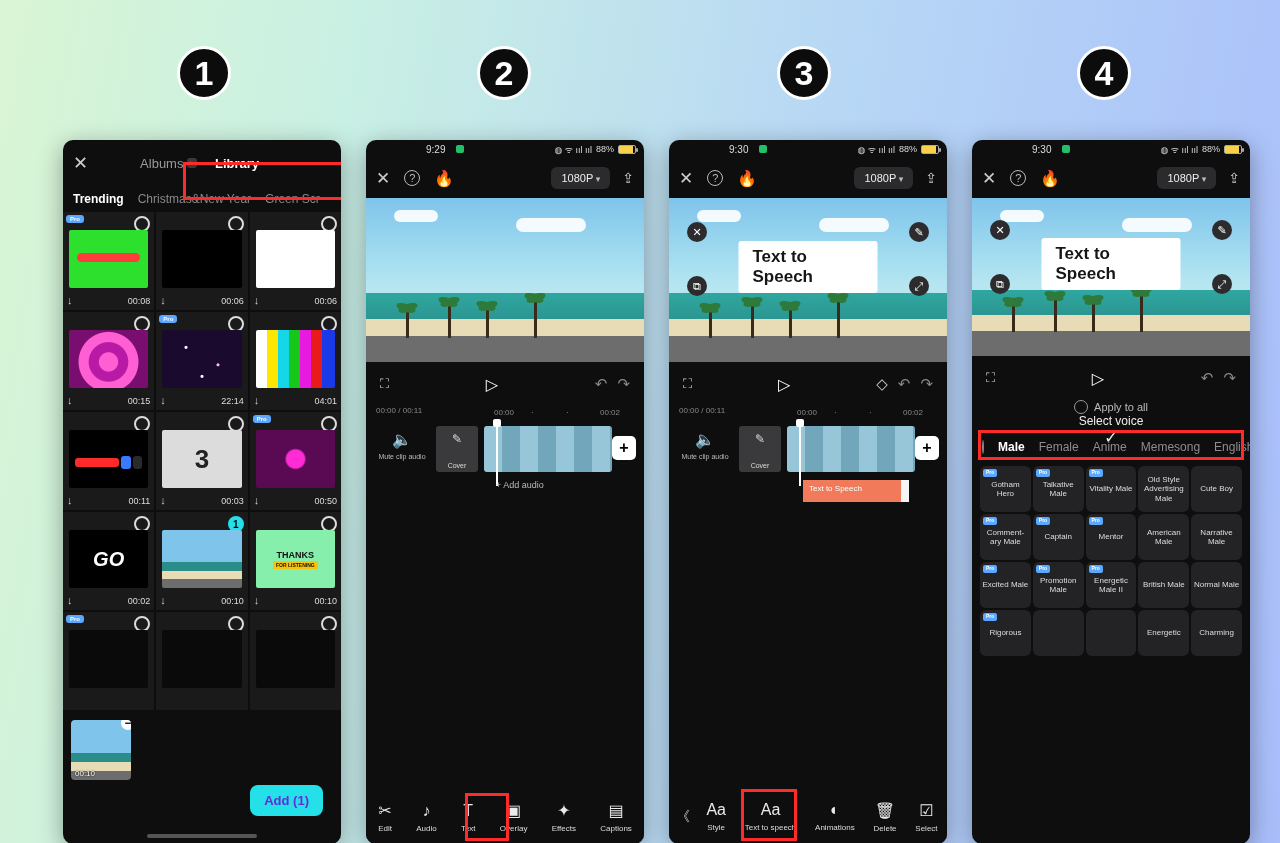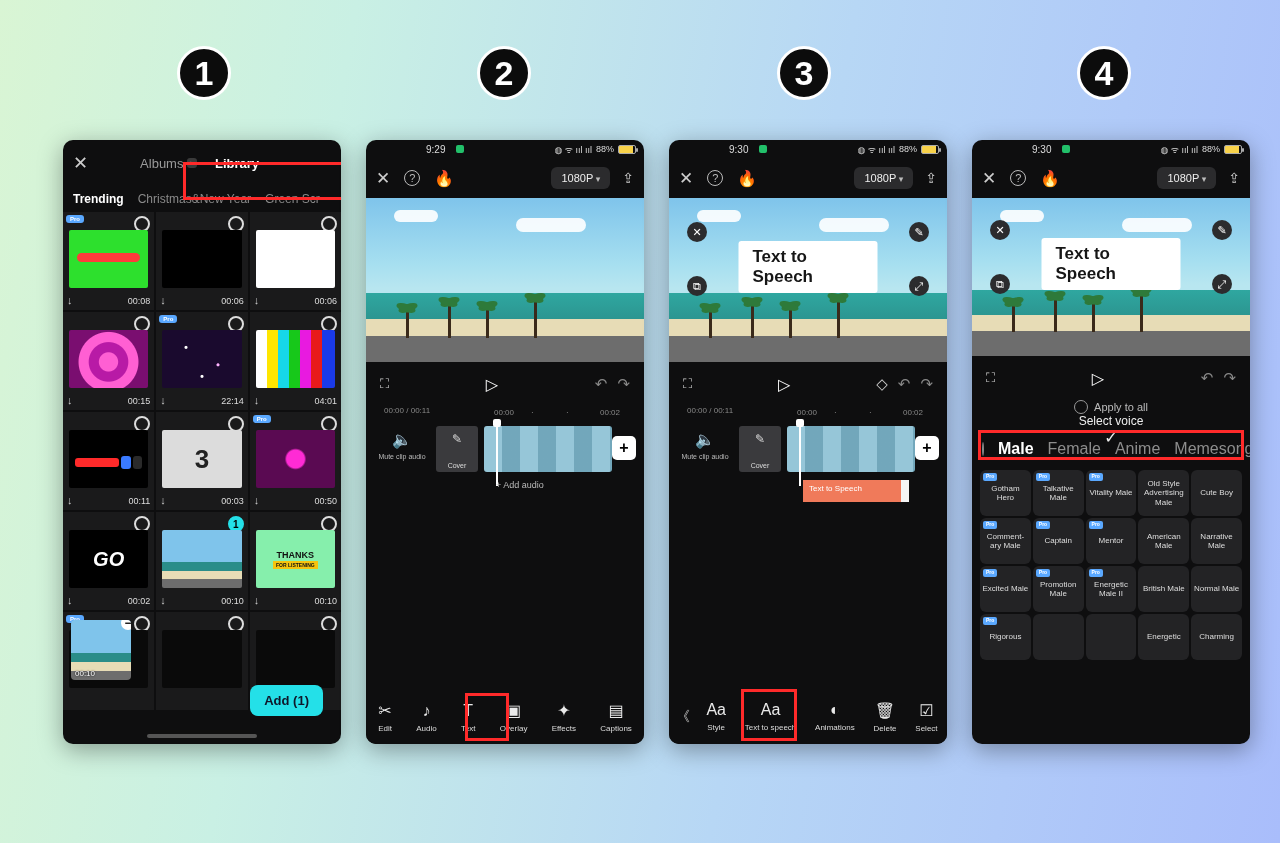--- a/index.html
+++ b/index.html
@@ -1,39 +1,39 @@
 <!DOCTYPE html>
 <html><head>
 <meta charset="utf-8">
 <style>
   *{box-sizing:border-box;margin:0;padding:0;font-family:-apple-system,Helvetica,Arial,sans-serif;}
   body{width:1280px;height:843px;background:linear-gradient(100deg,#d9f5d4 0%, #c9f0e4 25%, #b7d7f5 60%, #a9bdfb 100%);position:relative;overflow:hidden;}
   .step-badge{width:54px;height:54px;border-radius:50%;background:#0c0c0c;border:3px solid #fff;color:#fff;font-size:34px;font-weight:700;display:flex;align-items:center;justify-content:center;position:absolute;}
-  .phone{position:absolute;width:278px;height:604px;background:#0e0e0f;border-radius:10px;box-shadow:0 6px 24px rgba(0,0,0,.35);overflow:hidden;color:#fff;}
+  .phone{position:absolute;width:278px;height:704px;background:#0e0e0f;border-radius:10px;box-shadow:0 6px 24px rgba(0,0,0,.35);overflow:hidden;color:#fff;}
   .hl{position:absolute;border:3px solid #ff2a2a;pointer-events:none;}
   
   .p1-top{display:flex;align-items:center;height:46px;padding:0 10px;gap:12px;font-size:13px;}
   .p1-x{font-size:18px;color:#ccc;}
   .p1-tabs{display:flex;gap:18px;margin-left:40px;}
   .p1-tab-a{color:#9a9a9a;display:flex;align-items:center;gap:4px;}
   .p1-tab-a .badge{font-size:7px;background:#3a3a3a;padding:1px 3px;border-radius:3px;}
   .p1-tab-l{color:#fff;font-weight:600;}
   .p1-chips{display:flex;gap:14px;padding:6px 10px;font-size:12px;color:#8a8a8a;white-space:nowrap;overflow:hidden;}
   .p1-chips .sel{color:#fff;font-weight:600;}
   .p1-grid{display:grid;grid-template-columns:1fr 1fr 1fr;gap:2px;padding:0 0px;}
   .cell{position:relative;height:98px;background:#1a1a1b;overflow:hidden;}
   .cell .sel{position:absolute;top:4px;right:4px;width:16px;height:16px;border:2px solid #ddd;border-radius:50%;}
   .cell .pro{position:absolute;top:3px;left:3px;background:#5aa8ff;color:#fff;font-size:6px;font-weight:700;padding:1px 4px;border-radius:3px;}
   .cell .dl{position:absolute;bottom:4px;left:4px;color:#ccc;font-size:11px;}
   .cell .dur{position:absolute;bottom:4px;right:4px;color:#ddd;font-size:9px;}
   .cell .thumb{position:absolute;inset:18px 6px 22px 6px;border-radius:2px;}
   .thin-thumb{position:relative;width:60px;height:60px;border-radius:4px;background:#6cc7d9;overflow:hidden;margin:4px 0 0 8px;}
   .thin-thumb .minus{position:absolute;top:-4px;right:-4px;width:14px;height:14px;background:#fff;color:#000;border-radius:50%;display:flex;align-items:center;justify-content:center;font-size:12px;font-weight:700;}
   .thin-thumb .d{position:absolute;bottom:2px;left:4px;font-size:8px;color:#fff;text-shadow:0 0 2px #000;}
-  .p1-add{position:absolute;bottom:28px;right:18px;background:#24e0e8;color:#0f172a;font-weight:700;font-size:13px;padding:8px 14px;border-radius:8px;}
+  .p1-add{position:absolute;bottom:28px;right:18px;background:#24e0e8;color:#6d28d9;font-weight:700;font-size:13px;padding:8px 14px;border-radius:8px;}
   .p1-hand{position:absolute;bottom:6px;left:50%;transform:translateX(-50%);width:110px;height:4px;border-radius:2px;background:#555;}
   
   .status{display:flex;justify-content:center;align-items:center;height:18px;font-size:10px;color:#ddd;position:relative;}
   .status .t{position:absolute;left:60px;}
   .status .dot{position:absolute;left:90px;width:8px;height:8px;background:#22c06a;border-radius:2px;}
   .status .right{position:absolute;right:8px;display:flex;align-items:center;gap:4px;font-size:9px;}
   .status .bat{width:18px;height:9px;border:1px solid #aaa;border-radius:2px;position:relative;background:linear-gradient(90deg,#f8d24a 88%,transparent 88%);}
   .status .bat::after{content:'';position:absolute;right:-3px;top:2px;width:2px;height:4px;background:#aaa;border-radius:1px;}
   .hrow{display:flex;align-items:center;justify-content:space-between;height:40px;padding:0 10px;}
   .hrow .l{display:flex;align-items:center;gap:14px;}
@@ -53,21 +53,21 @@
   .palm{position:absolute;width:3px;background:#3a2a1a;}
   .palm::before,.palm::after{content:'';position:absolute;top:-4px;left:-8px;width:20px;height:8px;border-radius:50%;background:#2e7a3a;transform:rotate(-18deg);} 
   .palm::after{transform:rotate(18deg);left:-10px;}
   .overlay-text{position:absolute;left:50%;top:42%;transform:translate(-50%,-50%);background:#fff;color:#161616;font-weight:600;font-size:17px;padding:6px 14px;border-radius:3px;}
   .ov-h{position:absolute;width:20px;height:20px;border-radius:50%;background:#2c2c2e;color:#fff;font-size:11px;display:flex;align-items:center;justify-content:center;}
   .ctrlrow{display:flex;align-items:center;justify-content:space-between;height:44px;padding:0 14px;color:#ddd;}
   .ctrlrow .play{font-size:16px;color:#fff;}
   .ctrlrow .full{font-size:13px;color:#ccc;}
   .ctrlrow .ur{display:flex;gap:10px;color:#888;font-size:15px;}
   .tline{height:16px;position:relative;font-size:8px;color:#888;}
-  .tline .cur{position:absolute;left:18px;}
+  .tline .cur{position:absolute;left:10px;}
   .tline .tick{position:absolute;top:2px;}
   .track{position:relative;height:64px;}
   .mute{position:absolute;left:8px;top:4px;width:56px;height:46px;color:#bbb;text-align:center;}
   .mute .ic{font-size:16px;display:block;margin-top:4px;}
   .mute .lb{font-size:7px;display:block;margin-top:4px;}
   .cover{position:absolute;left:70px;top:4px;width:42px;height:46px;background:#3a3a3d;border-radius:3px;color:#ddd;text-align:center;}
   .cover .ic{font-size:12px;display:block;margin-top:6px;}
   .cover .lb{font-size:7px;margin-top:16px;display:block;}
   .clip{position:absolute;left:118px;top:4px;right:32px;height:46px;border-radius:3px;overflow:hidden;background:#7fbad0;}
   .clip::before{content:'';position:absolute;inset:0;background:repeating-linear-gradient(90deg,rgba(255,255,255,.18)0 18px,rgba(0,0,0,.1)18px 36px);} 
@@ -79,21 +79,21 @@
   .ttsclip{position:absolute;left:134px;top:58px;height:22px;right:38px;background:#f07a5a;border-right:8px solid #f5f5f5;padding:4px 6px;font-size:8px;color:#fff;}
   .toolbar{position:absolute;bottom:0;left:0;right:0;height:54px;display:flex;align-items:center;justify-content:space-around;background:#0e0e0f;}
   .tb{display:flex;flex-direction:column;align-items:center;gap:4px;color:#ddd;font-size:8px;}
   .tb .ic{font-size:16px;color:#eaeaea;}
   .chev{width:28px;text-align:center;color:#ccc;font-size:14px;}
   
   .vhead{display:flex;align-items:center;justify-content:space-between;height:34px;padding:0 12px;font-size:12px;color:#eee;flex-direction:column;}
   .vhead .apply{display:flex;align-items:center;gap:6px;color:#bbb;font-size:11px;}
   .vhead .apply .ring{width:14px;height:14px;border:1.5px solid #999;border-radius:50%;}
   .vhead .chk{color:#eee;font-size:16px;}
-  .vcats{display:flex;align-items:center;gap:14px;padding:6px 10px;font-size:16px;color:#8d8d8d;}
+  .vcats{display:flex;align-items:center;gap:14px;padding:6px 10px;font-size:12px;color:#8d8d8d;}
   .vcats .none{width:14px;height:14px;border:1.5px solid #888;border-radius:50%;position:relative;}
   .vcats .none::after{content:'';position:absolute;left:2px;right:2px;top:50%;height:1.5px;background:#888;transform:rotate(45deg);} 
   .vcats .sel{color:#fff;font-weight:600;}
   .vgrid{display:grid;grid-template-columns:repeat(5,1fr);gap:2px;padding:6px 8px;}
   .vcell{height:46px;background:#232325;border-radius:6px;position:relative;display:flex;align-items:center;justify-content:center;text-align:center;font-size:8px;color:#ddd;line-height:1.15;padding:0 2px;}
   .vcell .pro{position:absolute;top:3px;left:3px;background:#5aa8ff;color:#fff;font-size:5px;font-weight:700;padding:1px 3px;border-radius:2px;}
   
   .th-green{background:#2de02d;}
   .th-black{background:#000;}
   .th-white{background:#fff;}

